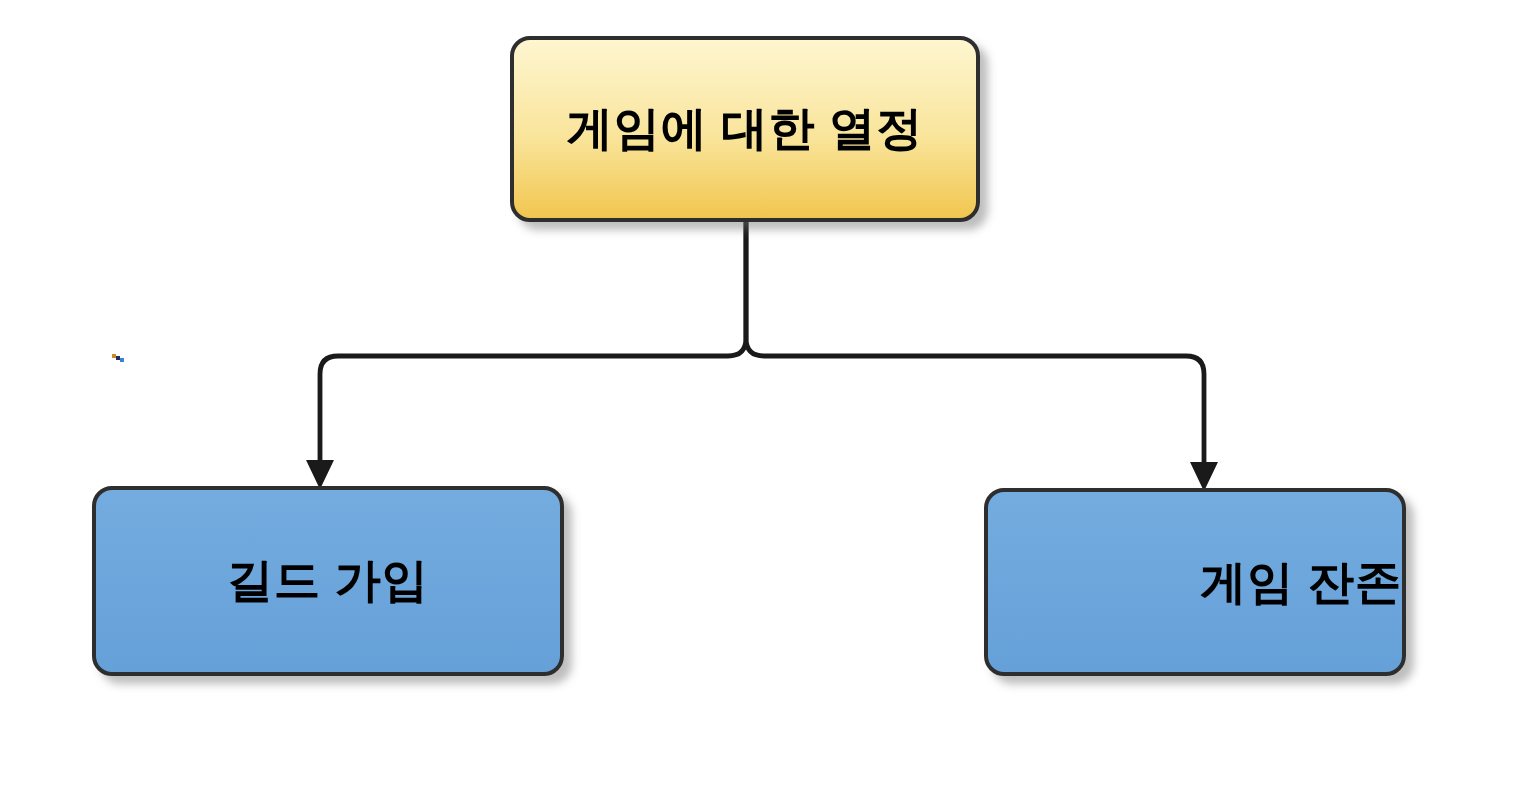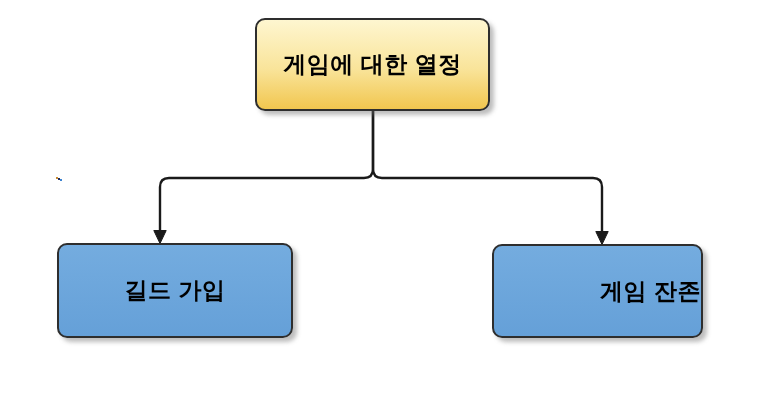--- a/index.html
+++ b/index.html
@@ -57,21 +57,21 @@
     font-size: 23px;
     letter-spacing: 0.5px;
     text-align: center;
   }
   .node-root {
     left: 255px; top: 18px;
     width: 235px; height: 93px;
     background: linear-gradient(180deg, var(--root-fill-top) 0%, var(--root-fill-mid) 55%, var(--root-fill-bottom) 100%);
   }
   .node-child-left {
-    left: 57px; top: 243px;
+    left: 46px; top: 243px;
     width: 236px; height: 95px;
     background: linear-gradient(180deg, var(--child-fill-top) 0%, var(--child-fill-bottom) 100%);
   }
   .node-child-right {
     left: 492px; top: 244px;
     width: 211px; height: 94px;
     background: linear-gradient(180deg, var(--child-fill-top) 0%, var(--child-fill-bottom) 100%);
     justify-content: flex-end;
   }
   .artifact {

